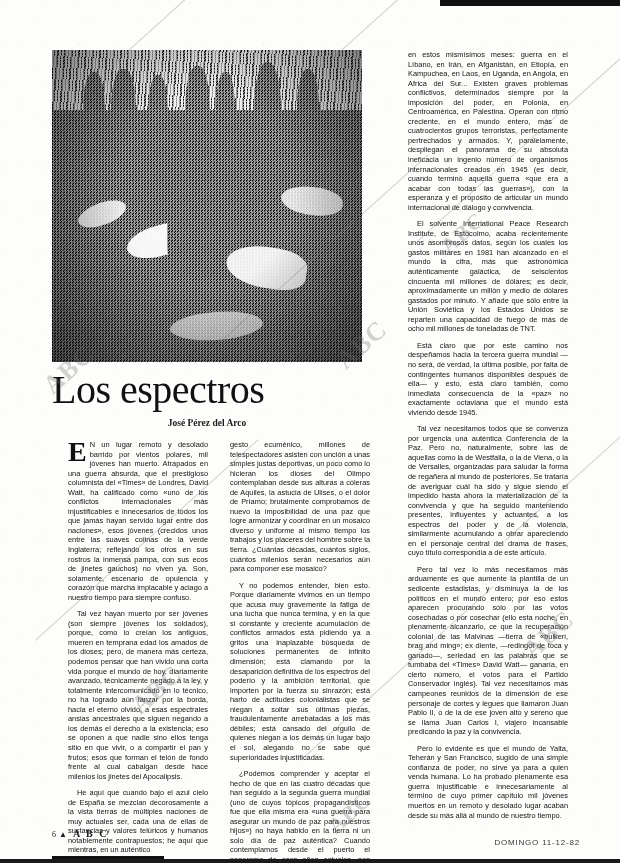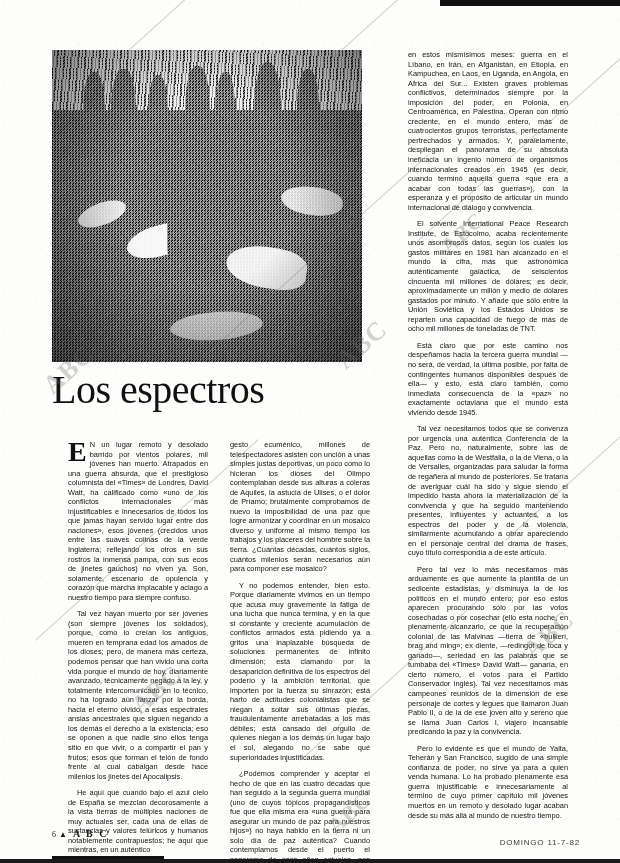--- a/index.html
+++ b/index.html
@@ -210,20 +210,21 @@
     <div class="fig" id="fig5"></div>
     <div class="fig" id="fig6"></div>
     <div class="fig" id="fig7"></div>
     <div id="fig-big"></div>
     <div class="ph-layer" id="ph-grain"></div>
     <div class="ph-layer" id="ph-grain2"></div>
     <div class="ph-layer" id="ph-vignette"></div>
   </div>
 
   <div id="headline">Los espectros</div>
+  <div id="byline">José Pérez del Arco</div>
 
   <div class="col" id="col1">
     <p class="drop">EN un lugar remoto y desolado barrido por vientos polares, mil jóvenes han muerto. Atrapados en una guerra absurda, que el prestigioso columnista del «Times» de Londres, David Watt, ha calificado como «uno de los conflictos internacionales más injustificables e innecesarios de todos los que jamás hayan servido lugar entre dos naciones», esos jóvenes (crecidos unos entre las suaves colinas de la verde Inglaterra; reflejando los otros en sus rostros la inmensa pampa, con sus ecos de jinetes gauchos) no viven ya. Son, solamente, escenario de opulencia y corazón que marcha implacable y aciago a nuestro tiempo para siempre confuso.</p>
     <p>Tal vez hayan muerto por ser jóvenes (son siempre jóvenes los soldados), porque, como lo creían los antiguos, mueren en temprana edad los amados de los dioses; pero, de manera más certeza, podemos pensar que han vivido una corta vida porque el mundo de hoy, diariamente avanzado, técnicamente negado a la ley, y totalmente intercomunicado en lo técnico, no ha logrado aún lanzar por la borda, hacia el eterno olvido, a esas espectrales ansias ancestrales que siguen negando a los demás el derecho a la existencia; eso se oponen a que nadie sino ellos tenga sitio en que vivir, o a compartir el pan y frutos; esos que forman el telón de fondo frente al cual cabalgan desde hace milenios los jinetes del Apocalipsis.</p>
     <p>He aquí que cuando bajo el azul cielo de España se mezclan decorosamente a la vista tierras de múltiples naciones de muy actuales ser, cada una de ellas de sustancias y valores telúricos y humanos notablemente contrapuestos; he aquí que mientras, en un auténtico</p>
   </div>
 
   <div class="col" id="col2">
     <p class="noind">gesto ecuménico, millones de telespectadores asisten con unción a unas simples justas deportivas, un poco como lo hicieran los dioses del Olimpo contemplaban desde sus alturas a cóleras de Aquiles, la astucia de Ulises, o el dolor de Príamo; brutalmente comprobamos de nuevo la imposibilidad de una paz que logre armonizar y coordinar en un mosaico diverso y uniforme al mismo tiempo los trabajos y los placeres del hombre sobre la tierra. ¿Cuántas décadas, cuántos siglos, cuántos milenios serán necesarios aún para componer ese mosaico?</p>
     <p>Y no podemos entender, bien esto. Porque diariamente vivimos en un tiempo que acusa muy gravemente la fatiga de una lucha que nunca termina, y en la que si constante y creciente acumulación de conflictos armados está pidiendo ya a gritos una inaplazable búsqueda de soluciones permanentes de infinito dimensión; está clamando por la desaparición definitiva de los espectros del poderío y la ambición territorial, que importen por la fuerza su sinrazón; está harto de actitudes colonialistas que se niegan a soltar sus últimas piezas, fraudulentamente arrebatadas a los más débiles; está cansado del orgullo de quienes niegan a los demás un lugar bajo el sol, alegando no se sabe qué superioridades injustificadas.</p>
@@ -236,21 +237,21 @@
     <p>Está claro que por este camino nos despeñamos hacia la tercera guerra mundial —no será, de verdad, la última posible, por falta de contingentes humanos disponibles después de ella— y esto, está claro también, como inmediata consecuencia de la «paz» no exactamente octaviana que el mundo está viviendo desde 1945.</p>
     <p>Tal vez necesitamos todos que se convenza por urgencia una auténtica Conferencia de la Paz. Pero no, naturalmente, sobre las de aquellas como la de Westfalia, o la de Viena, o la de Versalles, organizadas para saludar la forma de regañera al mundo de posteriores. Se trataría de averiguar cuál ha sido y sigue siendo el impedido hasta ahora la materialización de la convivencia y que ha seguido manteniendo presentes, influyentes y actuantes, a los espectros del poder y de la violencia, similarmente acumulando a obrar apareciendo en el personaje central del drama de frases, cuyo título correspondía a de este artículo.</p>
     <p>Pero tal vez lo más necesitamos más arduamente es que aumente la plantilla de un sedicente estadistas, y disminuya la de los políticos en el mundo entero; por eso estos aparecen procurando sólo por las votos cosechadas o por cosechar (ello esta noche, en plenamente alcanzarlo, ce que la recuperación colonial de las Malvinas —tierra de «bulkeri, brag and ming»; ex diente, —redingot de toca y ganado—, seriedad en las palabras que se tumbaba del «Times» David Watt— ganaría, en cierto número, el votos para el Partido Conservador inglés). Tal vez necesitamos más campeones reunidos de la dimensión de ese personaje de cortes y legues que llamaron Juan Pablo II, o de la de ese joven alto y sereno que se llama Juan Carlos I, viajero incansable predicando la paz y la convivencia.</p>
     <p>Pero lo evidente es que el mundo de Yalta, Teherán y San Francisco, sugido de una simple confianza de poder, no sirve ya para a quien venda humana. Lo ha probado plenamente esa guerra injustificable e innecesariamente al término de cuyo primer capítulo mil jóvenes muertos en un remoto y desolado lugar acaban desde su más allá al mundo de nuestro tiempo.</p>
   </div>
 
   <div id="masthead">
     <span class="pageno">6</span><span class="tri">▲</span>
     <span>A B C</span>
   </div>
-  <div id="dateline">DOMINGO 11-7-82</div>
+  <div id="dateline">DOMINGO 11-12-82</div>
 
   <div id="bottom-bar"></div>
   <div id="bottom-bar2"></div>
 
   <div class="wmline" style="left:330px;top:60px;width:330px;"></div>
   <div class="wmline" style="left:115px;top:62px;width:300px;"></div>
   <div class="wmline" style="left:418px;top:240px;width:300px;"></div>
   <div class="wmline" style="left:205px;top:355px;width:300px;"></div>
   <div class="wmline" style="left:505px;top:540px;width:300px;"></div>
   <div class="wmline" style="left:35px;top:640px;width:300px;"></div>

